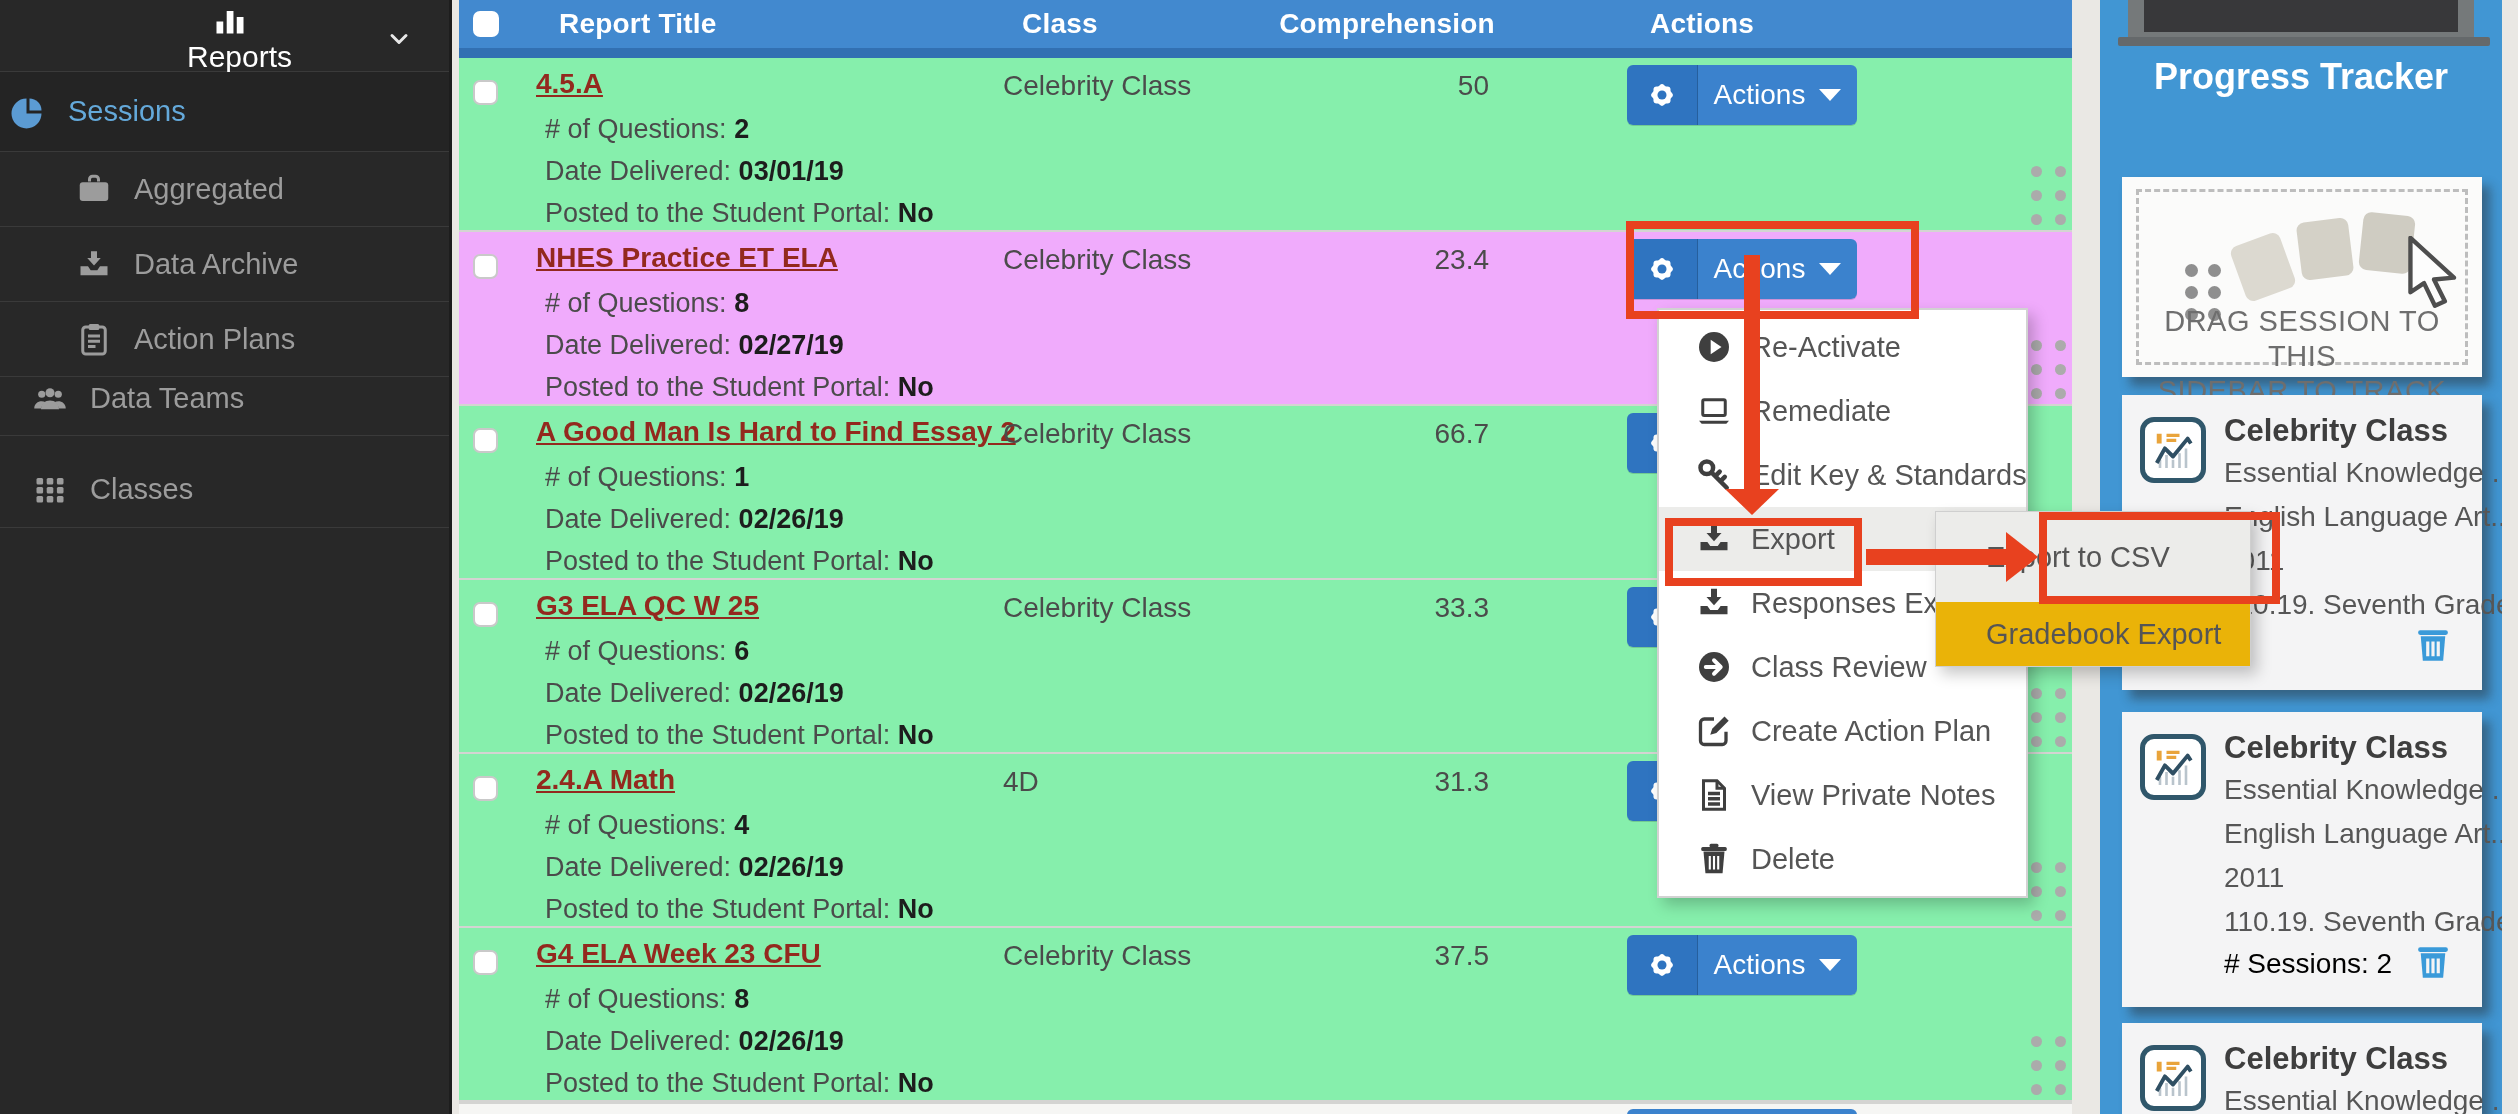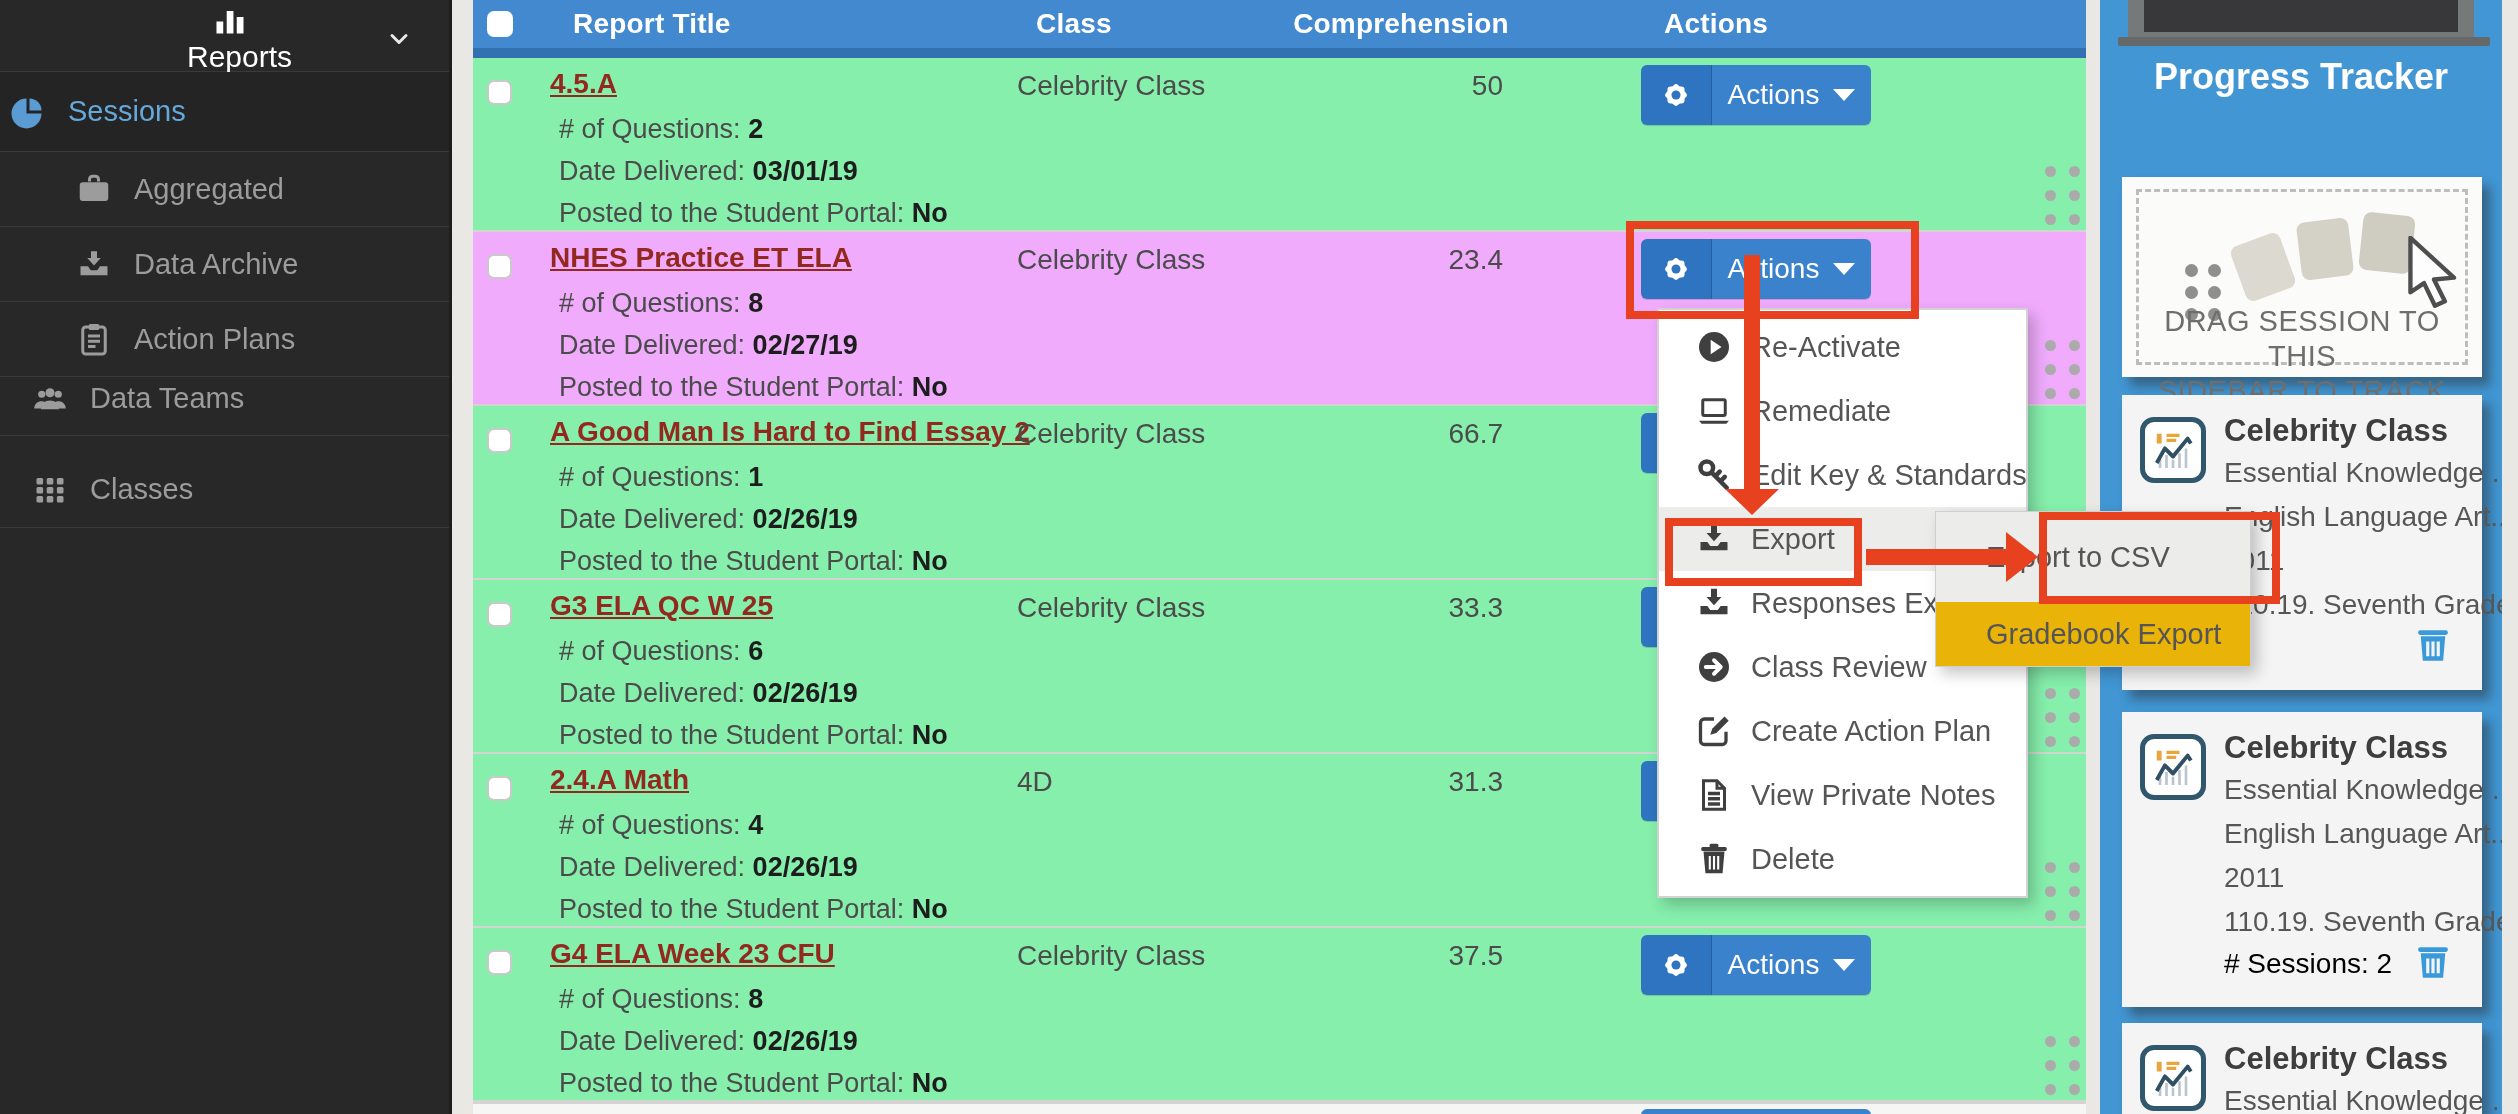--- a/index.html
+++ b/index.html
@@ -14,21 +14,21 @@
   .side-item{position:absolute;left:0;width:100%;box-sizing:border-box;display:flex;align-items:center;
     border-bottom:1px solid #3a3a3a;color:#9c9c9c;font-size:29px;cursor:pointer;}
   .side-item .sicon{width:40px;height:40px;display:inline-flex;align-items:center;justify-content:center;margin-right:20px;flex:0 0 40px;}
   .side-item .sicon svg{width:36px;height:36px;}
   .side-item.lvl0{padding-left:30px;}
   .side-item.lvl1{padding-left:74px;}
   .side-item.root{color:#ffffff;font-size:30px;flex-direction:column;}
   .side-item.active{color:#64a9da;background:#242424;}
   .side-chevron{position:absolute;right:38px;top:50%;margin-top:-12px;width:24px;height:24px;color:#e8e8e8;}
   
-  .tablewrap{position:absolute;left:473px;top:0;width:1613px;height:1114px;background:#f6f6f4;}
+  .tablewrap{position:absolute;left:459px;top:0;width:1613px;height:1114px;background:#f6f6f4;}
   .thead{position:absolute;left:0;top:0;width:100%;height:48px;background:#4289cf;border-bottom:10px solid #3270b2;color:#fff;}
   .thead .hcell{position:absolute;top:8px;font-size:28px;font-weight:bold;letter-spacing:.2px;}
   .hcheck{position:absolute;left:14px;top:11px;width:26px;height:26px;background:#fff;border-radius:7px;cursor:pointer;}
   .trow{position:absolute;left:0;width:100%;height:174px;background:#86efac;border-bottom:2px solid #d4d4d2;box-sizing:border-box;}
   .trow.selected{background:#f0abfc;}
   .cb{position:absolute;left:14px;top:22px;width:25px;height:25px;background:#fff;border:2px solid #c9c9c9;border-radius:7px;box-sizing:border-box;cursor:pointer;}
   .rtitle{position:absolute;left:77px;top:10px;font-size:28px;font-weight:bold;color:#93291e;text-decoration:underline;cursor:pointer;white-space:nowrap;}
   .sub{position:absolute;left:86px;font-size:27px;color:#4b4b4b;white-space:nowrap;}
   .sub b{color:#1d1d1d;}
   .s1{top:56px;} .s2{top:98px;} .s3{top:140px;}

